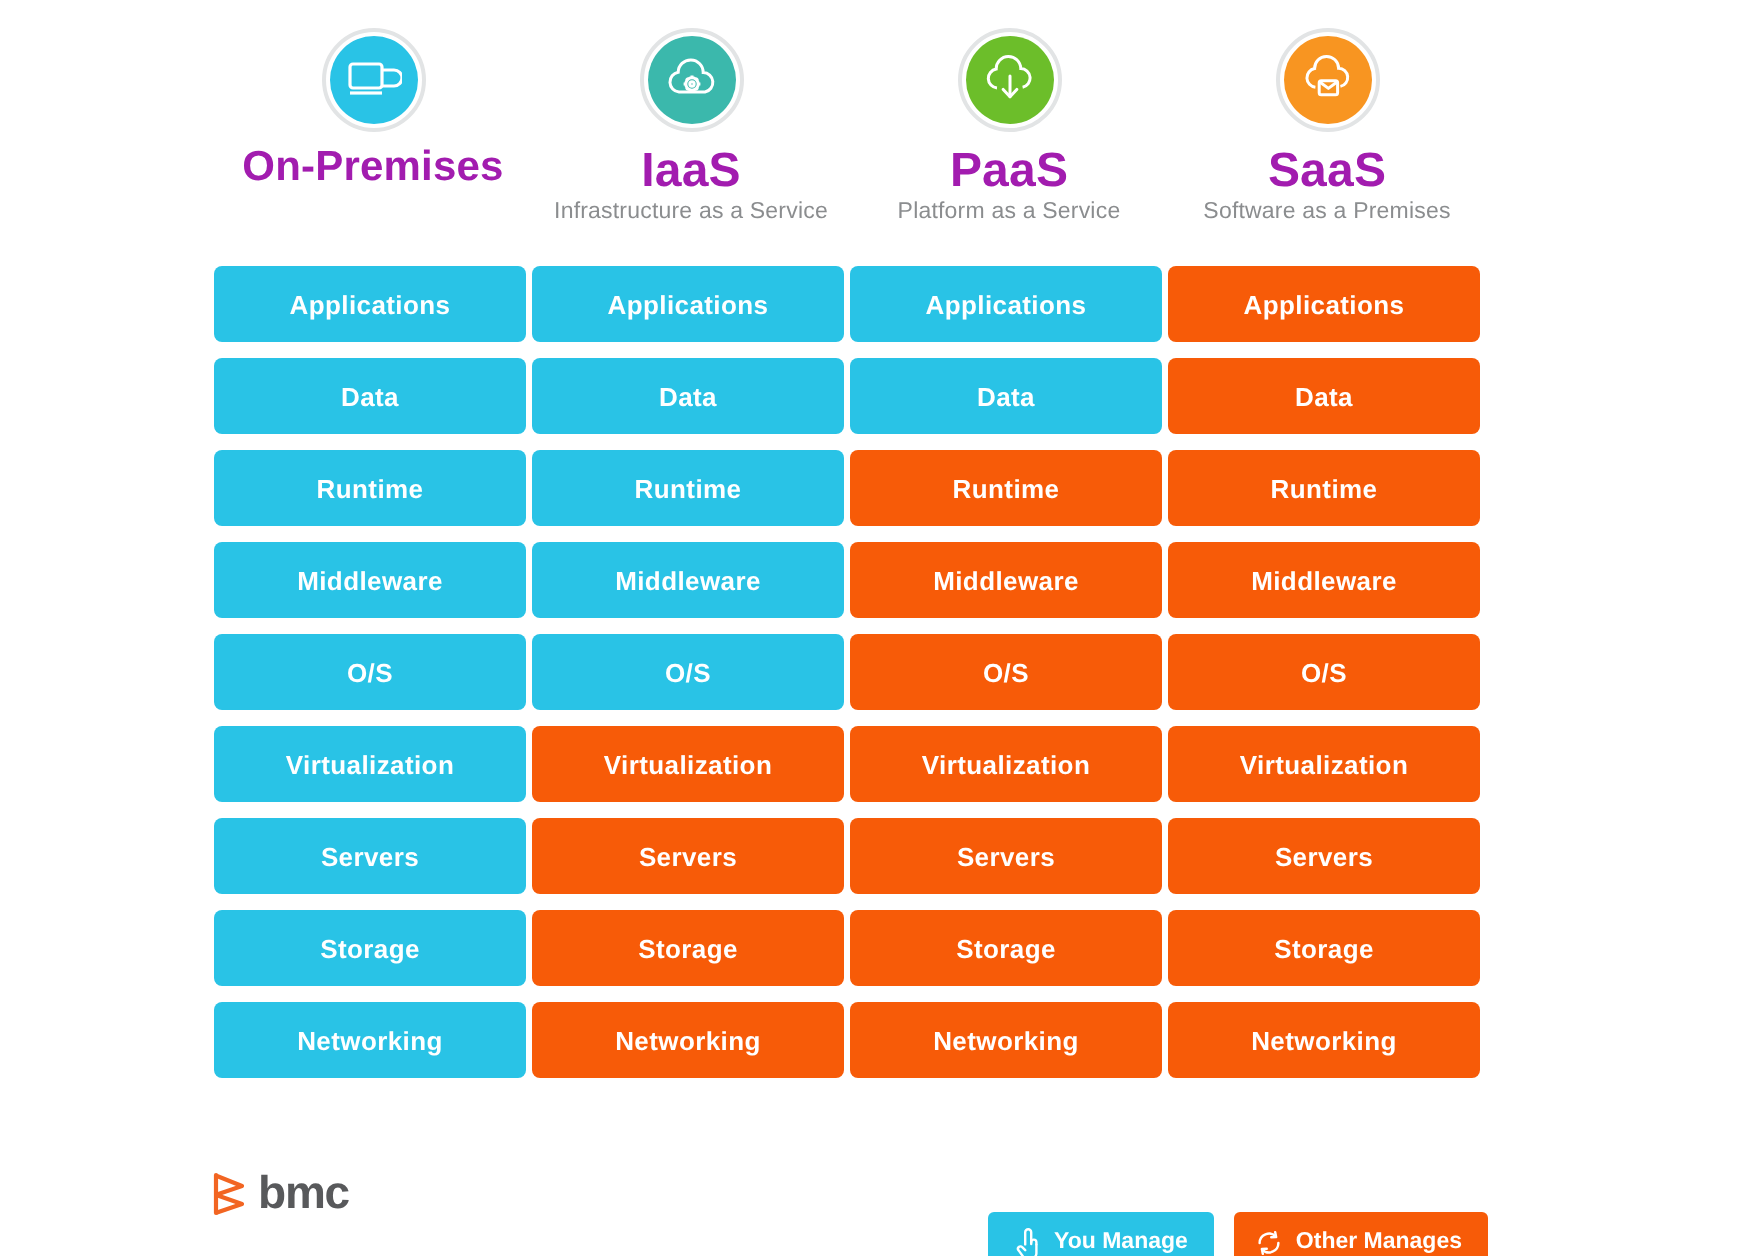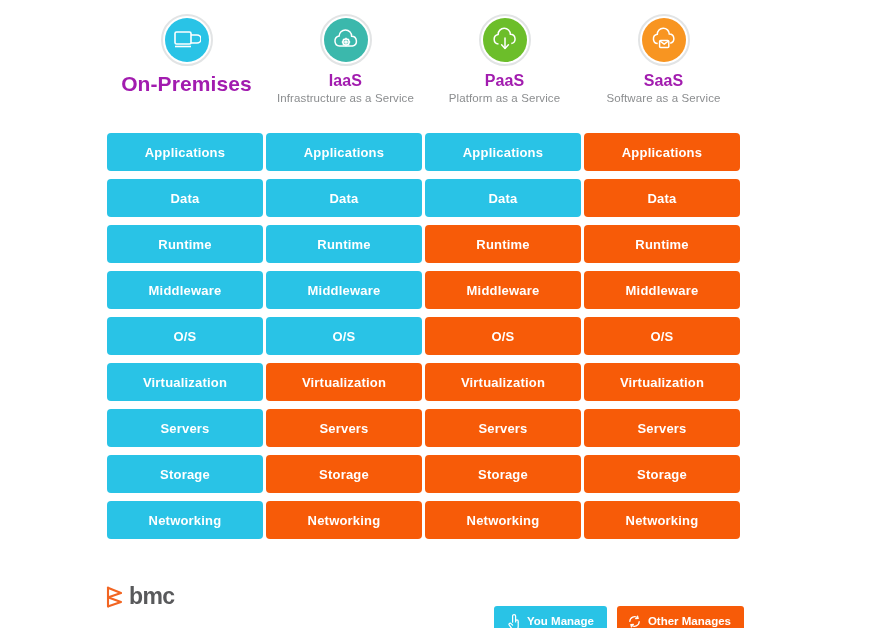--- a/index.html
+++ b/index.html
@@ -65,21 +65,21 @@
   .col-title {
     margin-top: 7px;
     color: #a21caf;
     font-weight: bold;
     letter-spacing: 0.1px;
     line-height: 1.05;
     text-align: center;
     white-space: nowrap;
   }
   .col-title.big { font-size: 21px; }
-  .col-title.mid { font-size: 16px; text-align: center; }
+  .col-title.mid { font-size: 24px; text-align: center; }
 
   .col-sub {
     margin-top: 2px;
     font-size: 11.5px;
     color: #8b8d8f;
     text-align: left;
     white-space: nowrap;
     letter-spacing: 0.1px;
   }
 
@@ -231,21 +231,21 @@
           <span>
             <svg width="28" height="26" viewBox="0 0 28 26" fill="none" stroke="#ffffff" stroke-width="1.5">
               <path d="M7.7 16.6 a4.7 4.7 0 0 1 -0.4 -9.3 A5.9 5.9 0 0 1 19.3 7.1 a4.6 4.6 0 0 1 0.9 9.1"></path>
               <rect x="9.6" y="13.4" width="9.2" height="7" rx="1"></rect>
               <path d="M9.9 14 L14.2 17.2 L18.5 14" stroke-linejoin="round"></path>
             </svg>
           </span>
         </div>
       </div>
       <div class="col-title mid">SaaS</div>
-      <div class="col-sub">Software as a Service</div>
+      <div class="col-sub">Software as a Premises</div>
     </div>
 
   </div>
 
   <div class="grid" id="grid">
       <div class="grid-row">
         <div class="cell you">Applications</div>
         <div class="cell you">Applications</div>
         <div class="cell you">Applications</div>
         <div class="cell other">Applications</div>

